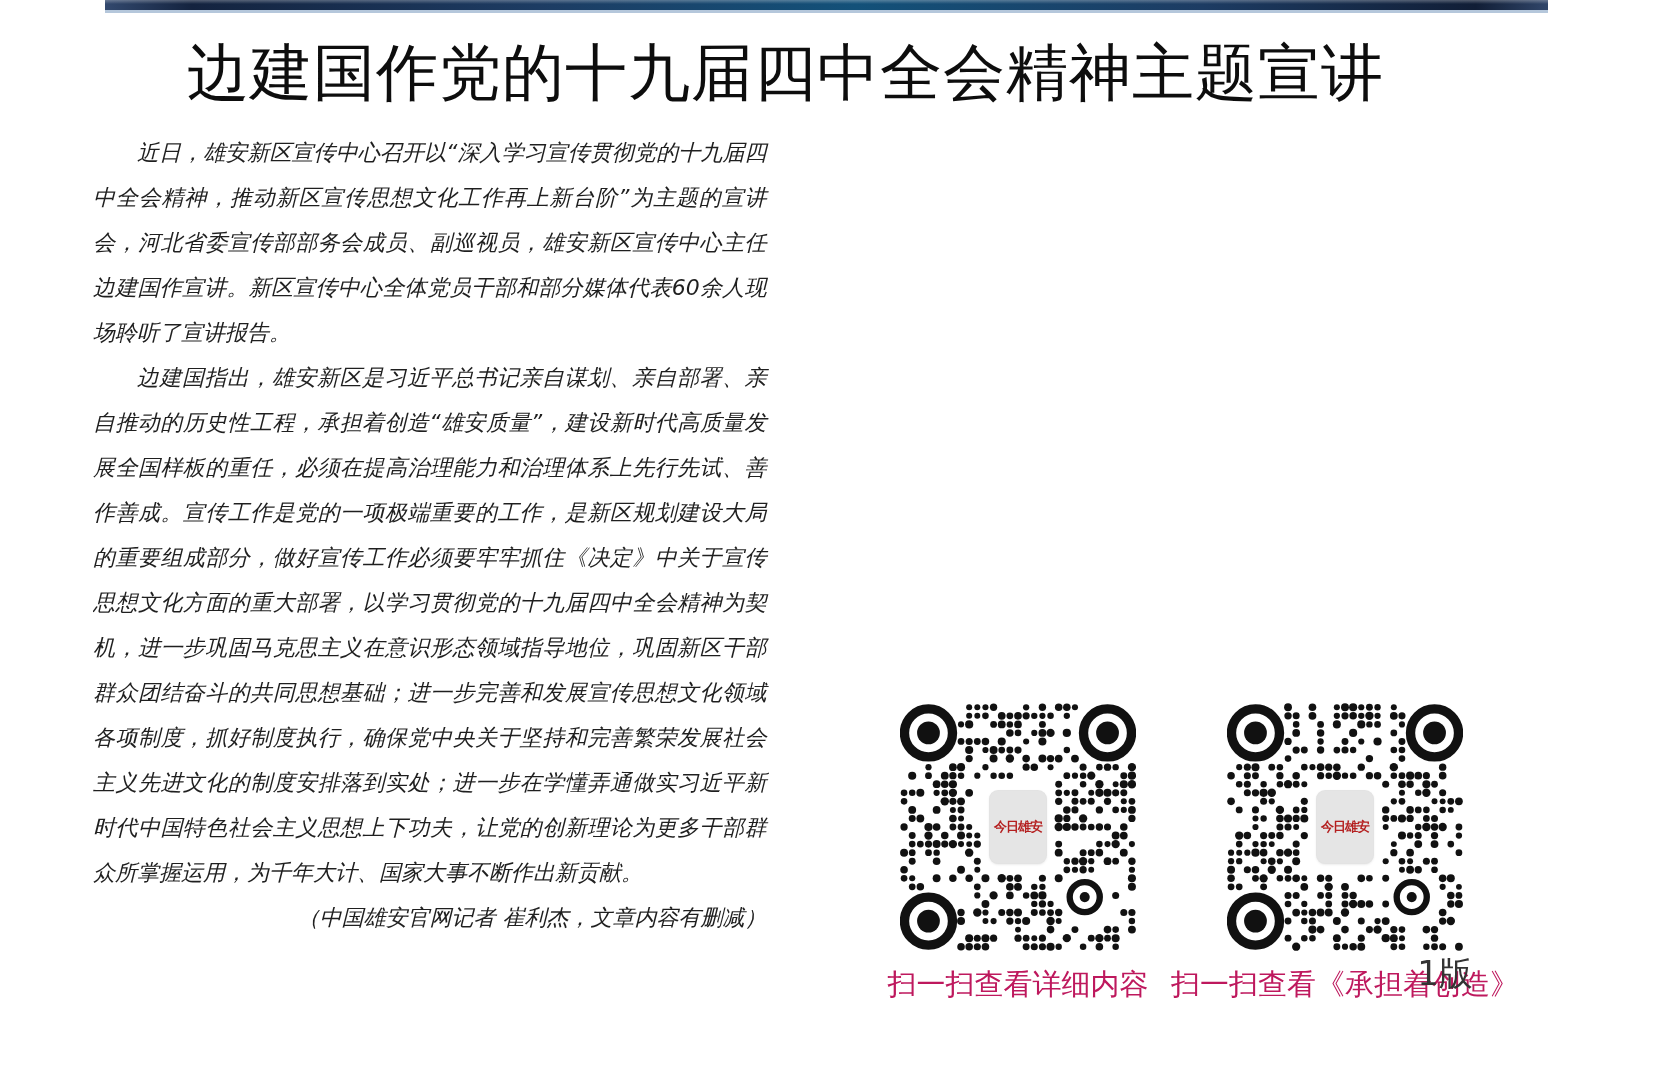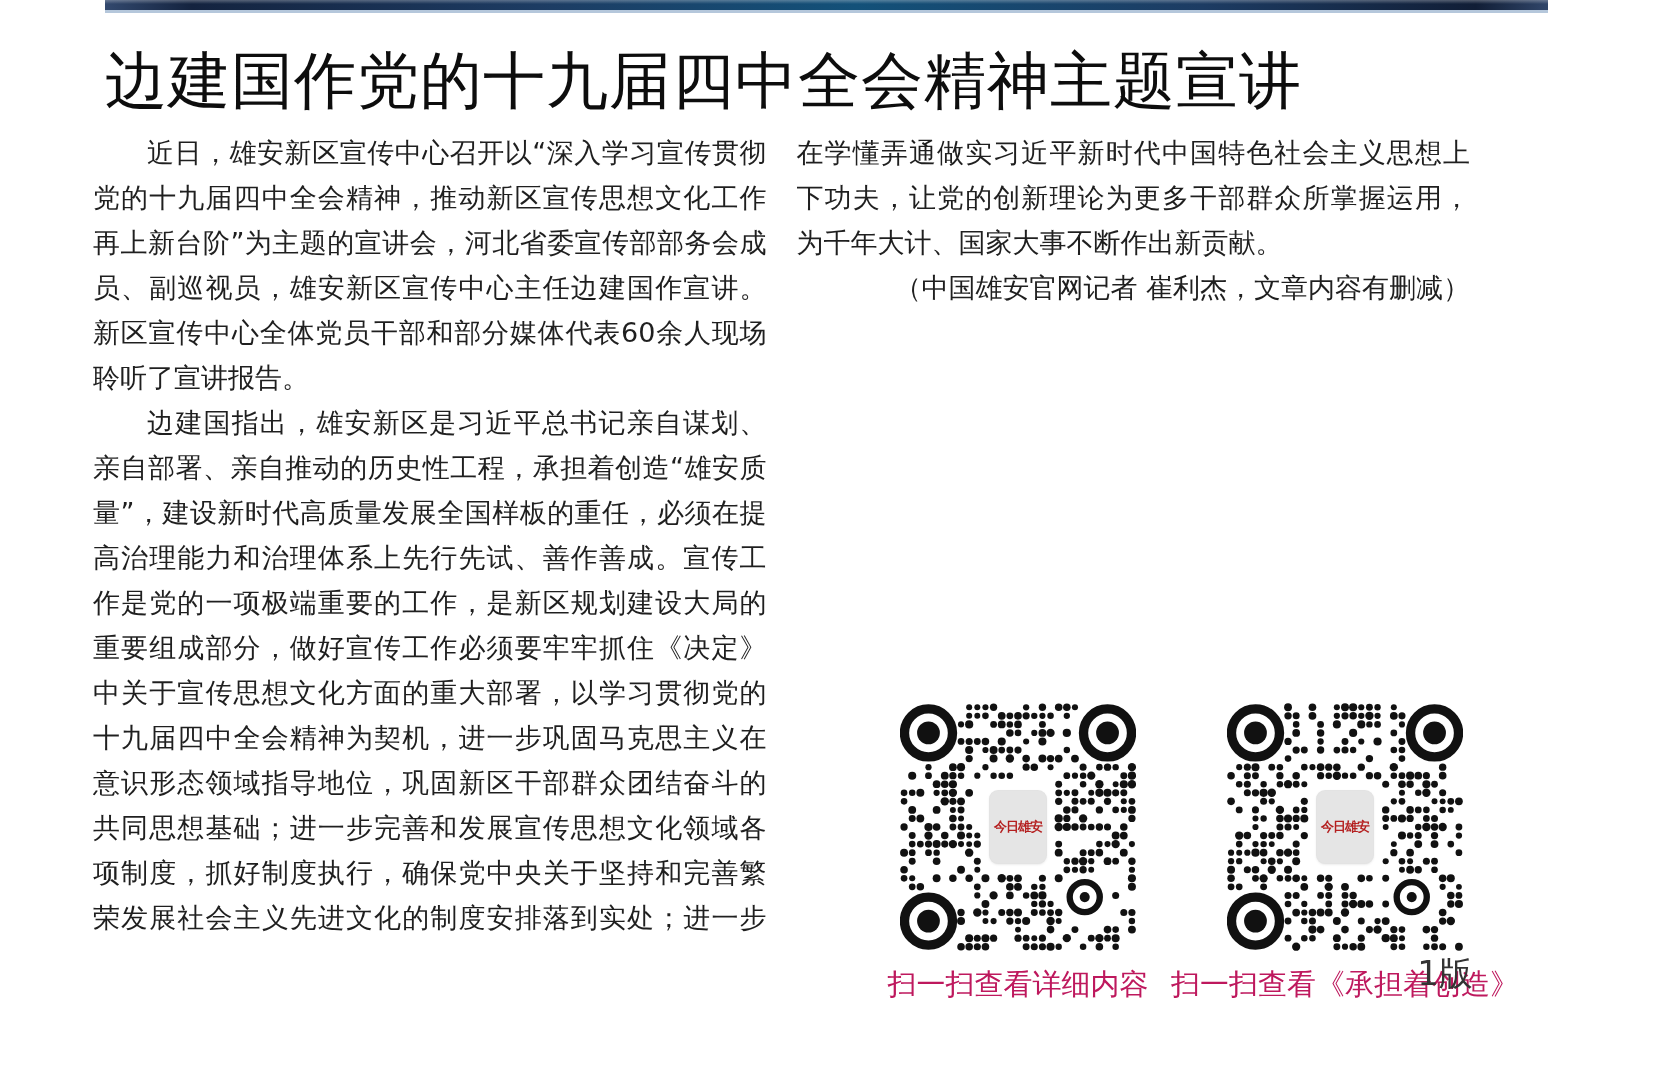--- a/index.html
+++ b/index.html
@@ -12,39 +12,41 @@
   }
   .top-bar{
     position:absolute;left:105px;top:0;width:1443px;height:10px;
     background:
       linear-gradient(180deg, rgba(255,255,255,0.28) 0%, rgba(255,255,255,0) 40%),
       linear-gradient(90deg, #33496e 0%, #14233f 6%, #1d3c63 30%, #135179 52%, #1d3c63 76%, #111e36 95%, #31466a 100%);
     border-bottom:3px solid #b5c7db;
   }
   .title{
     position:absolute;left:93px;top:34px;width:1377px;
-    margin:12px;
+    margin:4px;
+    text-align:center;
     font-family:"DejaVu Serif","Liberation Serif",serif;
     font-size:62px;
     font-weight:400;
     line-height:1.12;
     color:#0d0d0d;
     white-space:nowrap;
     letter-spacing:1px;
   }
   .article{
     position:absolute;left:93px;top:130px;width:1377px;height:812px;
     column-count:2;
     column-gap:30px;
     column-fill:auto;
-    font-size:27px;
+    font-size:22px;
     line-height:45px;
     color:#1f1f1f;
     text-align:justify;
     overflow:hidden;
+    font-style:italic;
   }
   .article p{margin:0;text-indent:2em;}
   .article p.byline{text-indent:0;text-align:right;}
   .qr-row{
     position:absolute;left:893px;top:703px;width:577px;
     display:flex;justify-content:space-between;
   }
   .qr-box{margin:0;width:250px;display:flex;flex-direction:column;align-items:center;}
   .qr-wrap{position:relative;width:236px;height:248px;}
   .qr-svg{display:block;width:236px;height:248px;}

